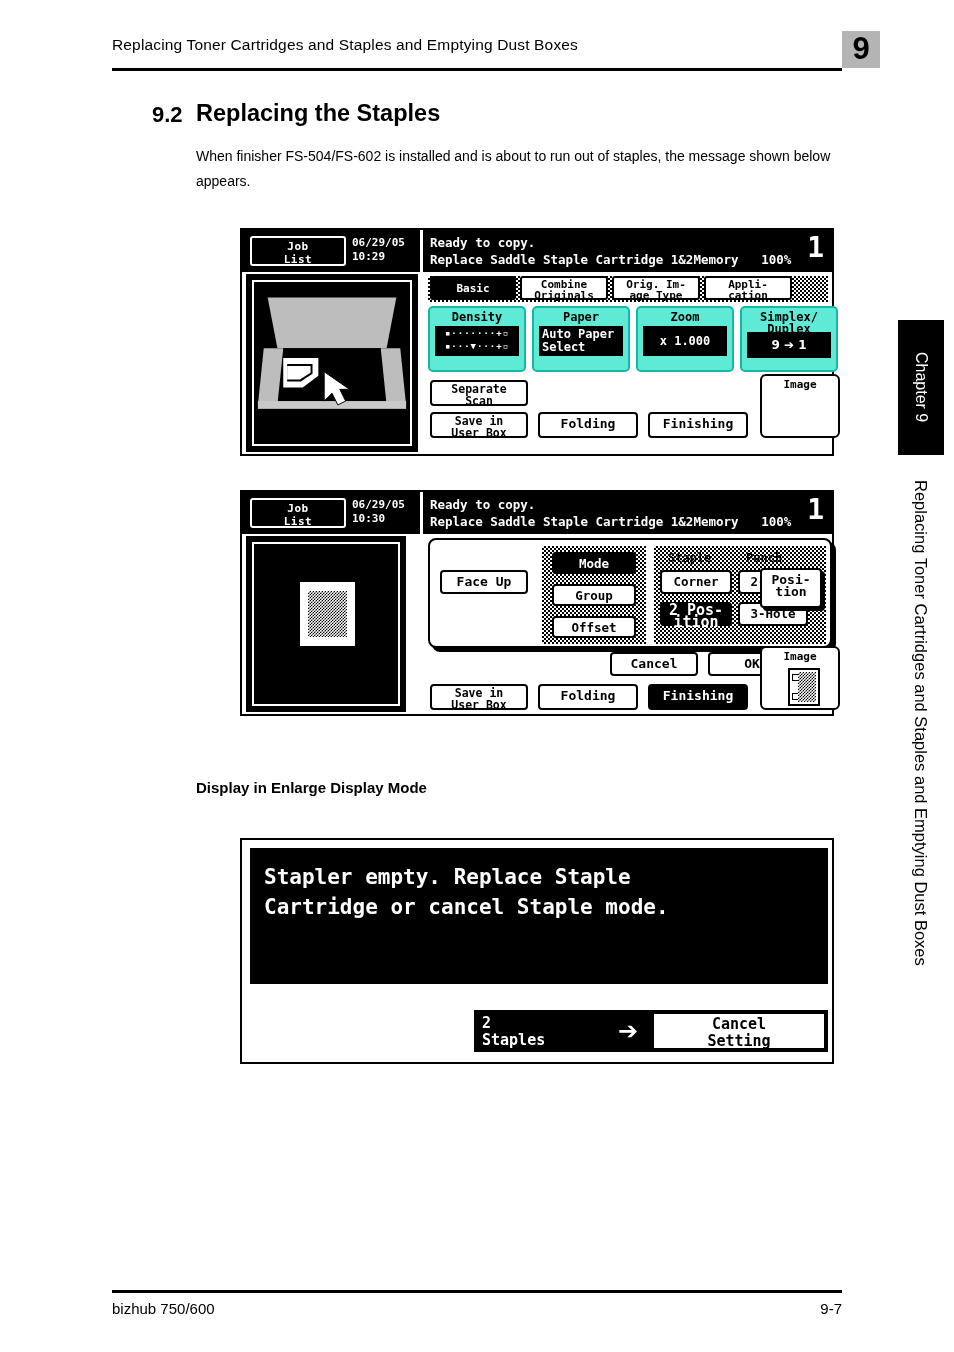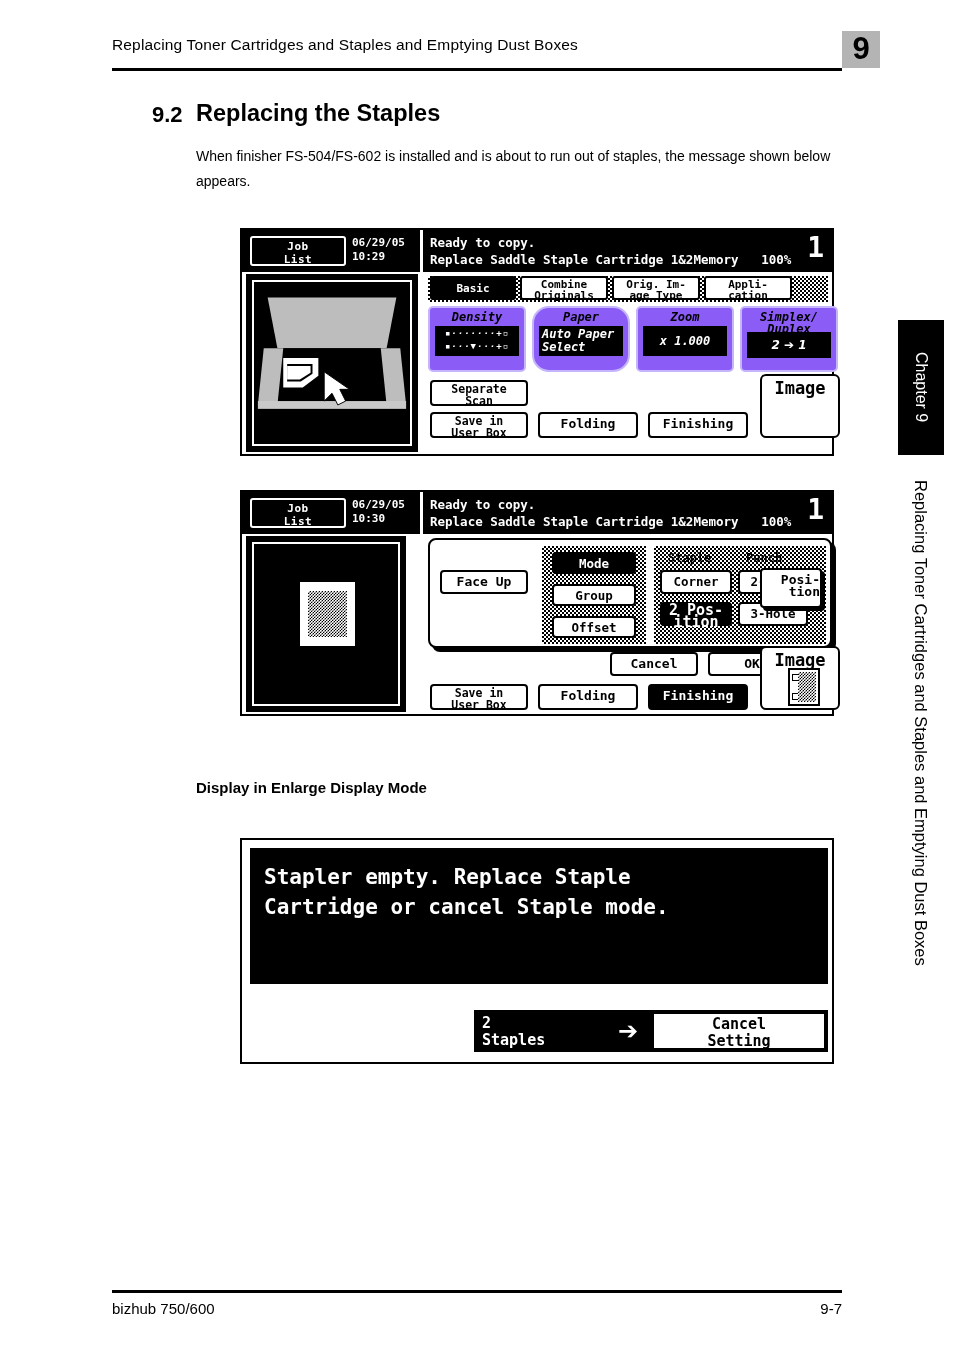--- a/index.html
+++ b/index.html
@@ -75,42 +75,42 @@
   .tab {
     position:absolute; top:0; height:24px; border:2px solid #000; border-radius:3px;
     font-size:11px; font-weight:bold; text-align:center; line-height:11px;
     background:#fff; box-sizing:border-box; padding-top:1px; letter-spacing:0px;
   }
   .tab span { display:block; }
   .tab.one-line { line-height:20px; }
   .tab.sel { background:#000; color:#fff; }
 
   
-  .fbtn { position:absolute; border:2px solid #c4b5fd; border-radius:5px; background:#8b5cf6; box-sizing:border-box;font-style:italic; }
+  .fbtn { position:absolute; border:2px solid #14b8a6; border-radius:5px; background:#5eead4; box-sizing:border-box; }
   .fbtn-title { position:absolute; left:2px; right:2px; top:3px; font-size:12px; font-weight:bold;
     text-align:center; line-height:12px; }
   .fbtn-title span { display:block; }
   .fbtn-val { position:absolute; left:5px; right:5px; background:#000; color:#fff;
     font-size:12px; font-weight:bold; text-align:center; box-sizing:border-box; }
 
   
   .dens-row { position:absolute; left:8px; right:8px; height:13px; color:#fff; font-size:9px;
     font-weight:bold; letter-spacing:1px; text-align:center; line-height:13px; }
 
   
   .sbtn { position:absolute; border:2px solid #000; border-radius:4px; background:#fff;
     font-size:11.5px; font-weight:bold; text-align:center; box-sizing:border-box; line-height:12px; }
   .sbtn span { display:block; }
   .sbtn.one { line-height:20px; }
   .sbtn.sel { background:#000; color:#fff; }
   .sbtn.shadow { box-shadow:3px 3px 0 #000; }
 
   
   .imgbox { position:absolute; border:2px solid #000; border-radius:6px; background:#fff; box-sizing:border-box; }
-  .imgbox-label { position:absolute; left:0; right:0; top:2px; text-align:center; font-size:17px; font-weight:bold; }
+  .imgbox-label { position:absolute; left:0; right:0; top:2px; text-align:center; font-size:11px; font-weight:bold; }
 
   
   .dlg { position:absolute; border:2.5px solid #000; border-radius:8px; background:#fff;
     box-shadow:4px 4px 0 #000; box-sizing:border-box; }
   .grp { position:absolute; box-sizing:border-box; }
   .grp-label { position:absolute; font-size:12px; font-weight:bold; }
 
   
   .enl { position:absolute; border:2.5px solid #000; background:#fff; box-sizing:border-box; }
   .enl-msg { position:absolute; background:#000; color:#fff;
@@ -217,21 +217,21 @@
       <div class="fbtn dither-lite" style="left:4px; top:34px; width:98px; height:66px;">
         <div class="fbtn-title">
           <span>Density</span>
         </div>
         <div class="fbtn-val" style="top:18px; height:30px; padding-top:2px;">
           <div class="dens-row" style="top:1px;">▪·······+▫</div>
           <div class="dens-row" style="top:14px;">▪···▼···+▫</div>
         </div>
       </div>
 
-      <div class="fbtn dither-lite" style="left:108px; top:34px; width:98px; height:66px;border-radius:17px;">
+      <div class="fbtn dither-lite" style="left:108px; top:34px; width:98px; height:66px;">
         <div class="fbtn-title">
           <span>Paper</span>
         </div>
         <div class="fbtn-val" style="top:18px; height:30px; text-align:left; padding:2px 0 0 3px; line-height:13px;">
           <span>Auto Paper</span>
           <span>Select</span>
         </div>
       </div>
 
       <div class="fbtn dither-lite" style="left:212px; top:34px; width:98px; height:66px;">
@@ -239,21 +239,21 @@
           <span>Zoom</span>
         </div>
         <div class="fbtn-val" style="top:18px; height:30px; line-height:30px;">x 1.000</div>
       </div>
 
       <div class="fbtn dither-lite" style="left:316px; top:34px; width:98px; height:66px;">
         <div class="fbtn-title">
           <span>Simplex/</span>
           <span>Duplex</span>
         </div>
-        <div class="fbtn-val arrow-glyph" style="top:24px; height:26px; line-height:26px;">2 ➔ 1</div>
+        <div class="fbtn-val arrow-glyph" style="top:24px; height:26px; line-height:26px;">9 ➔ 1</div>
       </div>
 
       <div class="sbtn" style="left:6px; top:108px; width:98px; height:26px; padding-top:1px;">
         <span>Separate</span>
         <span>Scan</span>
       </div>
       <div class="sbtn" style="left:6px; top:140px; width:98px; height:26px; padding-top:1px;">
         <span>Save in</span>
         <span>User Box</span>
       </div>
@@ -330,21 +330,21 @@
           </div>
 
           <div class="sbtn one" style="left:84px; top:24px; width:70px; height:24px; font-size:12.5px;">
             <span>2-Hole</span>
           </div>
           <div class="sbtn one" style="left:84px; top:56px; width:70px; height:24px; font-size:12.5px;">
             <span>3-Hole</span>
           </div>
         </div>
 
-        <div class="sbtn shadow" style="left:330px; top:28px; width:62px; height:40px; font-size:13px; padding-top:4px;text-align:right;">
+        <div class="sbtn shadow" style="left:330px; top:28px; width:62px; height:40px; font-size:13px; padding-top:4px;">
           <span>Posi-</span>
           <span>tion</span>
         </div>
       </div>
 
       <div class="sbtn one dither-lite" style="left:186px; top:118px; width:88px; height:24px; font-size:13px;">
         <span>Cancel</span>
       </div>
       <div class="sbtn one dither-lite" style="left:284px; top:118px; width:88px; height:24px; font-size:13px;">
         <span>OK</span>

